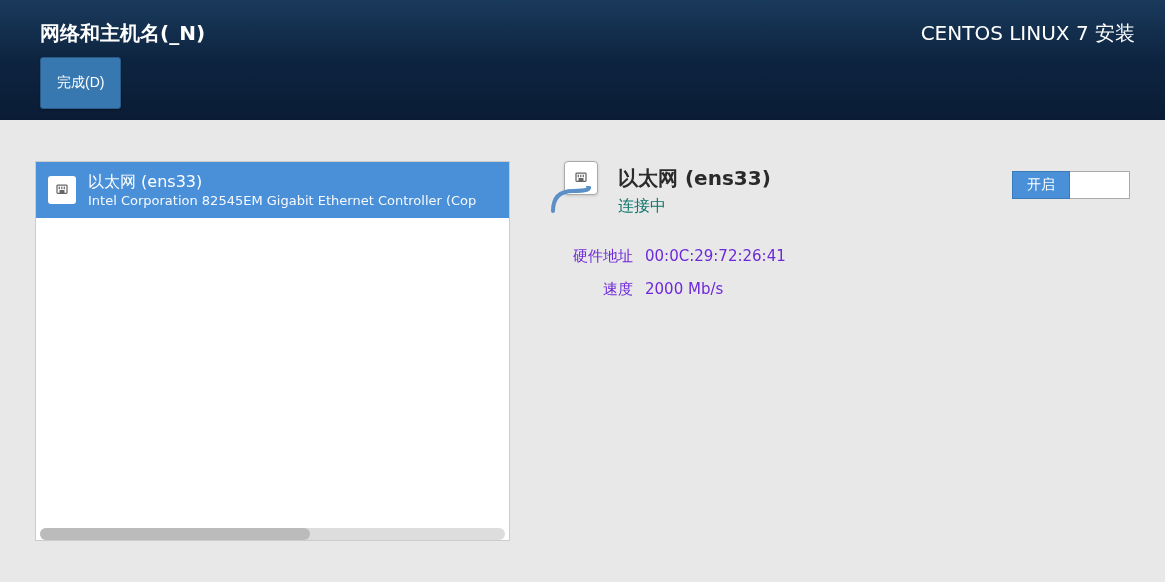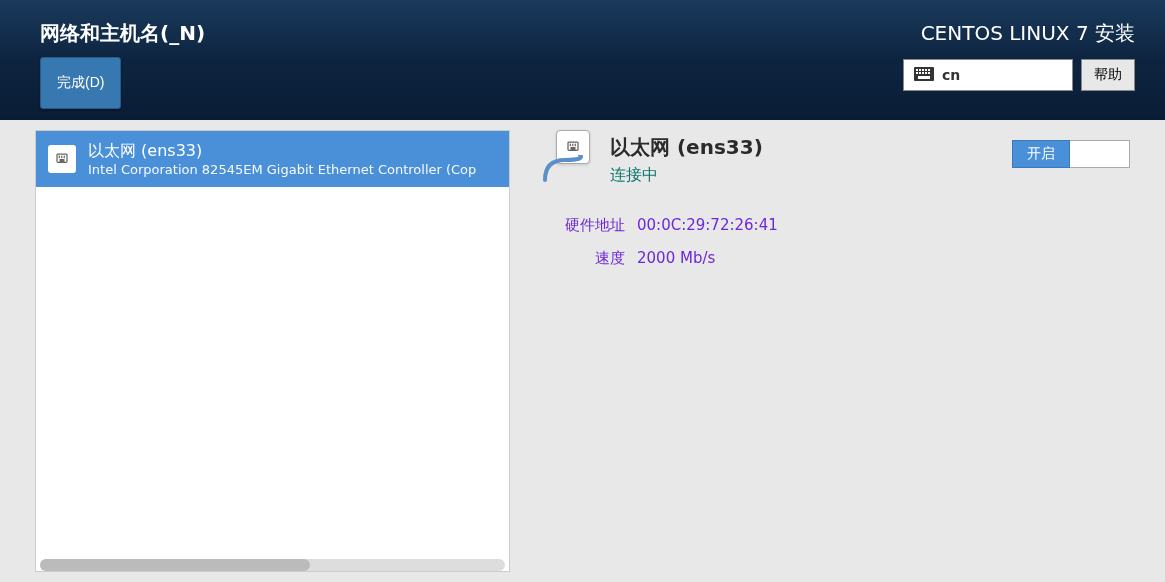--- a/index.html
+++ b/index.html
@@ -66,22 +66,22 @@
     .help-button {
       background: #e8e8e8;
       border: 1px solid #888;
       padding: 5px 12px;
       font-size: 14px;
       cursor: pointer;
       height: 32px;
     }
     .main {
       display: flex;
-      padding: 10px 35px;
-      gap: 30px;
+      padding: 41px 35px;
+      gap: 38px;
       height: calc(100% - 120px);
     }
     .device-list {
       width: 475px;
       background: white;
       border: 1px solid #ccc;
       display: flex;
       flex-direction: column;
       position: relative;
     }
@@ -214,42 +214,20 @@
 </head>
 <body>
 
 <div class="header">
   <div class="header-left">
     <div class="page-title">网络和主机名(_N)</div>
     <button class="done-button">完成(D)</button>
   </div>
   <div class="header-right">
     <div class="install-title">CENTOS LINUX 7 安装</div>
-    <div class="lang-help-row">
-      <div class="lang-indicator">
-        <span>
-          <svg width="20" height="14" viewBox="0 0 20 14">
-            <rect x="0" y="0" width="20" height="14" rx="1" fill="#333"></rect>
-            <rect x="2" y="2" width="2" height="2" fill="#fff"></rect>
-            <rect x="5" y="2" width="2" height="2" fill="#fff"></rect>
-            <rect x="8" y="2" width="2" height="2" fill="#fff"></rect>
-            <rect x="11" y="2" width="2" height="2" fill="#fff"></rect>
-            <rect x="14" y="2" width="2" height="2" fill="#fff"></rect>
-            <rect x="2" y="5" width="2" height="2" fill="#fff"></rect>
-            <rect x="5" y="5" width="2" height="2" fill="#fff"></rect>
-            <rect x="8" y="5" width="2" height="2" fill="#fff"></rect>
-            <rect x="11" y="5" width="2" height="2" fill="#fff"></rect>
-            <rect x="14" y="5" width="2" height="2" fill="#fff"></rect>
-            <rect x="4" y="9" width="12" height="3" fill="#fff"></rect>
-          </svg>
-        </span>
-        <span style="font-weight:bold;">cn</span>
-      </div>
-      <button class="help-button">帮助</button>
-    </div>
   </div>
 </div>
 
 <div class="main">
   <div class="device-list">
     <div class="device-item">
       <div class="device-item-icon">
         <svg class="plug-svg-small" viewBox="0 0 24 24">
           <rect x="6" y="6" width="12" height="10" rx="1" fill="none" stroke="#666" stroke-width="1.5"></rect>
           <rect x="9" y="12" width="6" height="4" fill="#666"></rect>

